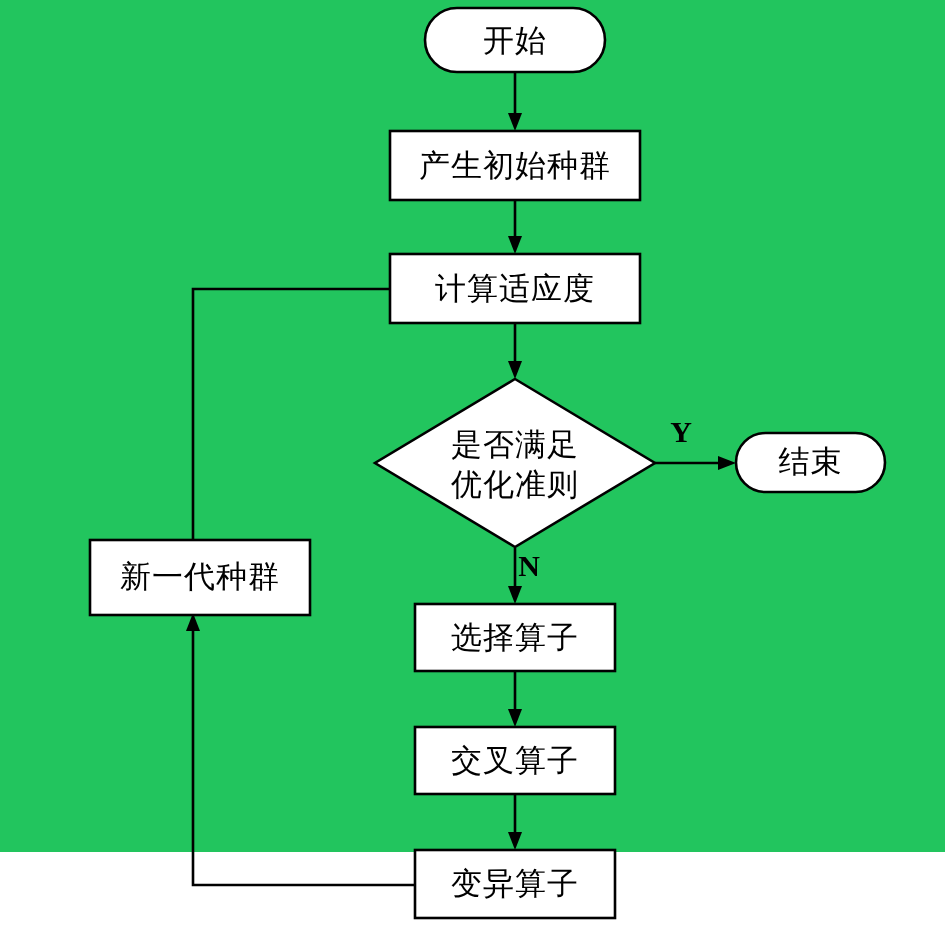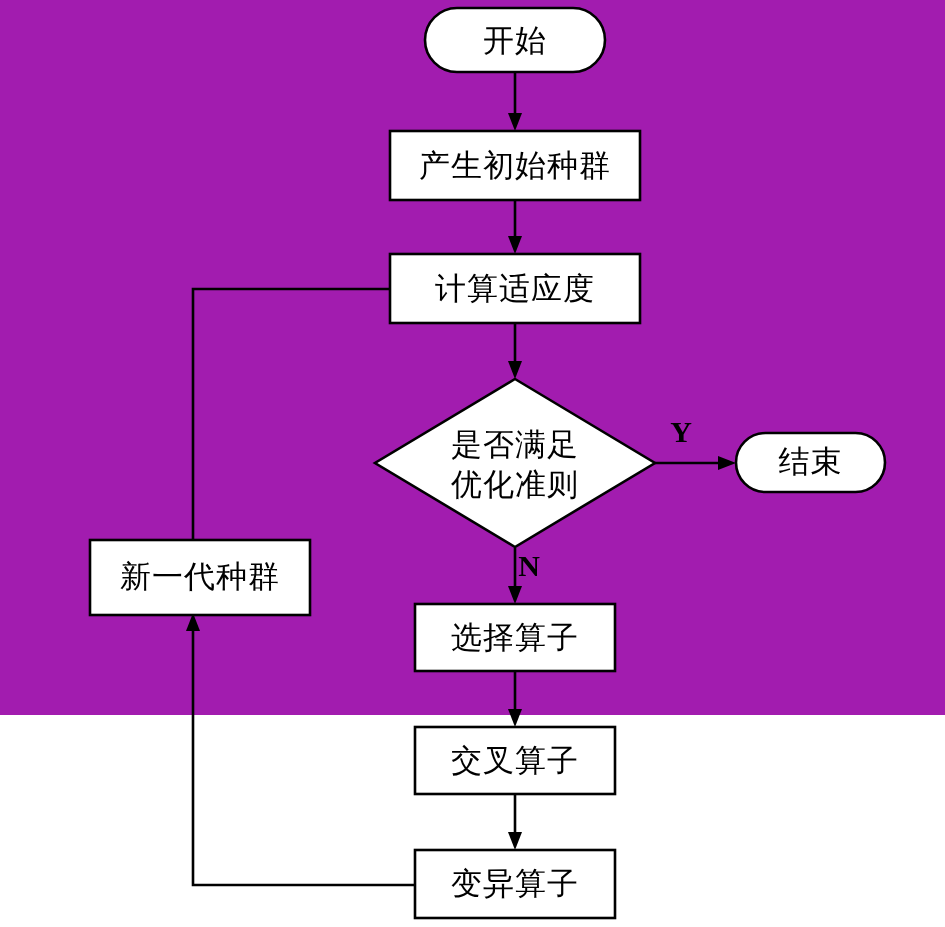--- a/index.html
+++ b/index.html
@@ -10,22 +10,22 @@
   }
   body {
     width: 945px;
     height: 927px;
     font-family: "Liberation Sans", sans-serif;
     overflow: hidden;
   }
   #flowchart-root {
     position: relative;
     width: 945px;
-    height: 715px;
-    background: #a21caf;
+    height: 852px;
+    background: #22c55e;
   }
   svg#flow-svg {
     display: block;
     width: 945px;
     height: 927px;
   }
   .node-shape {
     fill: #ffffff;
     stroke: #000000;
     stroke-width: 2.6;

